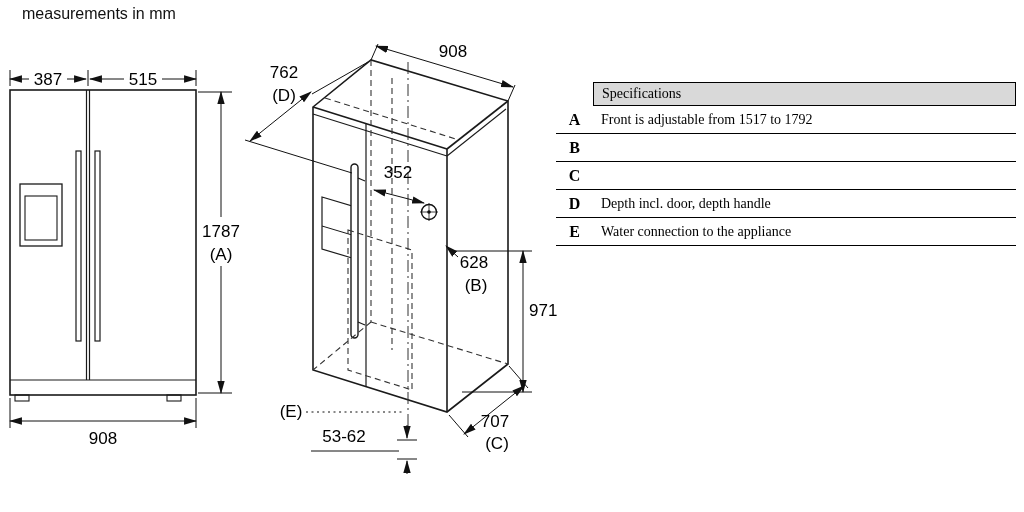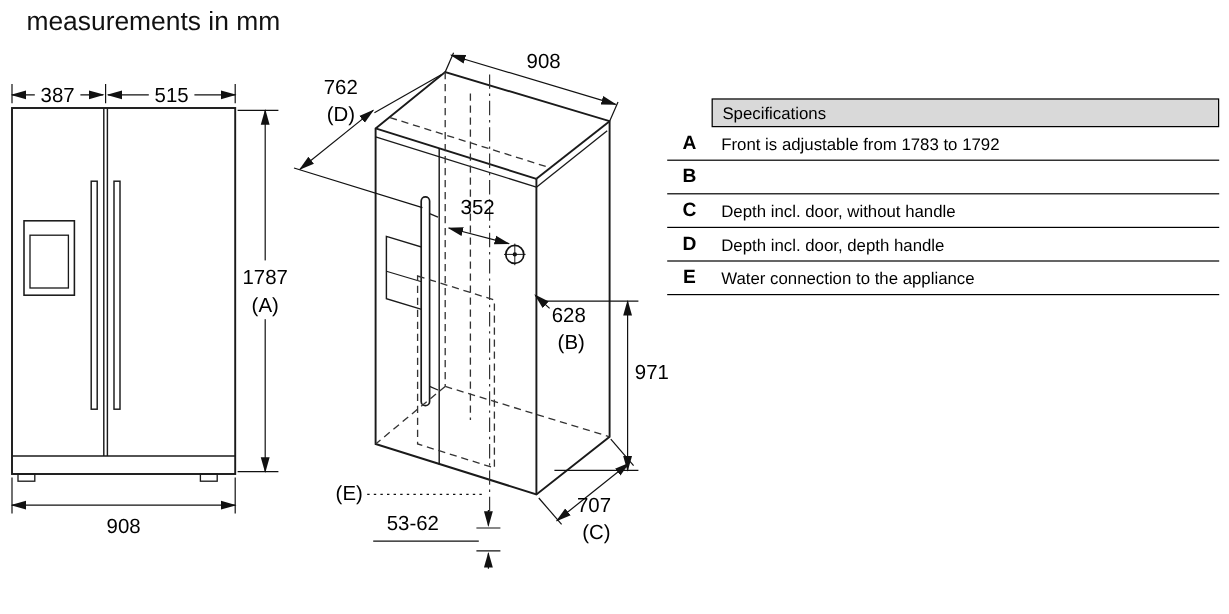--- a/index.html
+++ b/index.html
@@ -1,25 +1,25 @@
 <!DOCTYPE html>
 <html><head>
 <meta charset="utf-8">
 <style>
   html,body{margin:0;padding:0;background:#fff;}
   #canvas{
     position:relative;width:1024px;height:512px;background:#fff;overflow:hidden;
     font-family:"Liberation Sans",sans-serif;color:#000;
   }
   .page-title{
-    position:absolute;left:22px;top:5px;font-size:22px;color:#111;
+    position:absolute;left:22px;top:5px;font-size:16px;color:#111;
   }
   svg text{font-family:"Liberation Sans",sans-serif;font-size:17px;fill:#000;}
   
-  .spec-table{position:absolute;left:556px;top:82px;width:460px;font-size:14px;}
+  .spec-table{position:absolute;left:556px;top:82px;width:460px;font-size:14px;font-family:Liberation Serif, serif;}
   .spec-header-row{display:flex;height:24px;}
   .spec-corner{width:37px;}
   .spec-header{
     flex:1;background:#d9d9d9;border:1px solid #000;
     display:flex;align-items:center;padding:0 8px;font-size:14px;
   }
   .spec-row{display:flex;height:27px;border-bottom:1px solid #000;align-items:stretch;}
   .spec-key{
     width:37px;display:flex;align-items:center;justify-content:center;
     font-weight:bold;font-size:16px;
@@ -156,28 +156,27 @@
   </svg>
 
   
   <div class="spec-table">
     <div class="spec-header-row">
       <div class="spec-corner"></div>
       <div class="spec-header">Specifications</div>
     </div>
     <div class="spec-row">
       <div class="spec-key">A</div>
-      <div class="spec-desc">Front is adjustable from 1783 to 1792</div>
+      <div class="spec-desc">Front is adjustable from 1517 to 1792</div>
     </div>
     <div class="spec-row">
       <div class="spec-key">B</div>
     </div>
     <div class="spec-row">
       <div class="spec-key">C</div>
-      <div class="spec-desc">Depth incl. door, without handle</div>
     </div>
     <div class="spec-row">
       <div class="spec-key">D</div>
       <div class="spec-desc">Depth incl. door, depth handle</div>
     </div>
     <div class="spec-row">
       <div class="spec-key">E</div>
       <div class="spec-desc">Water connection to the appliance</div>
     </div>
   </div>

